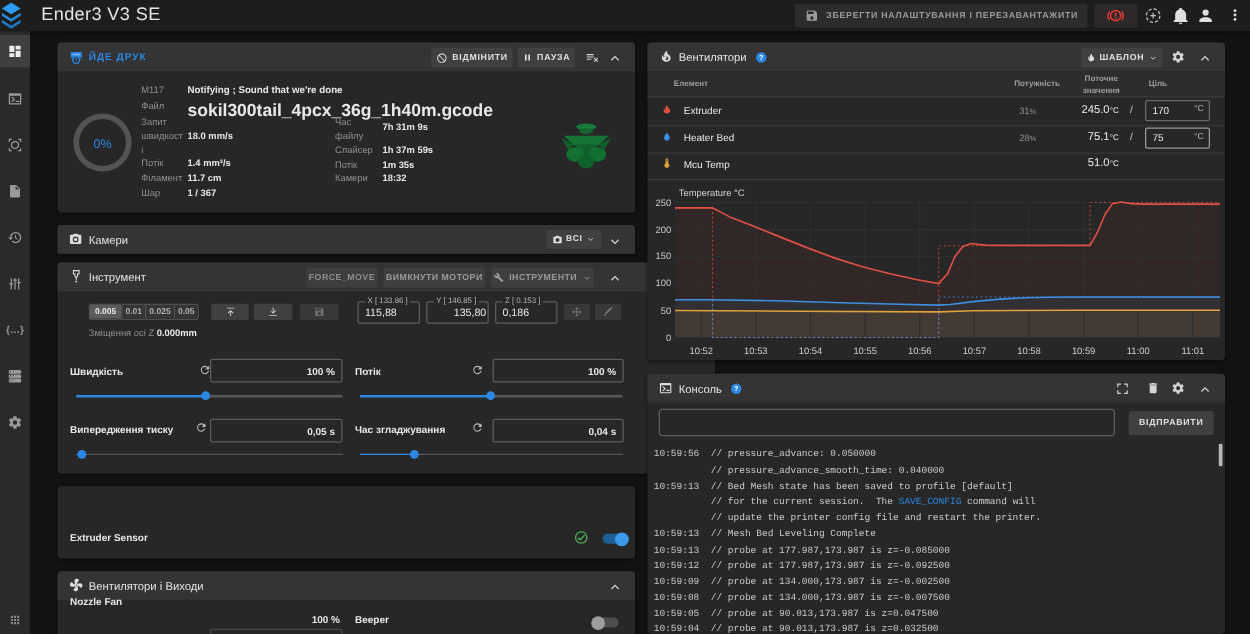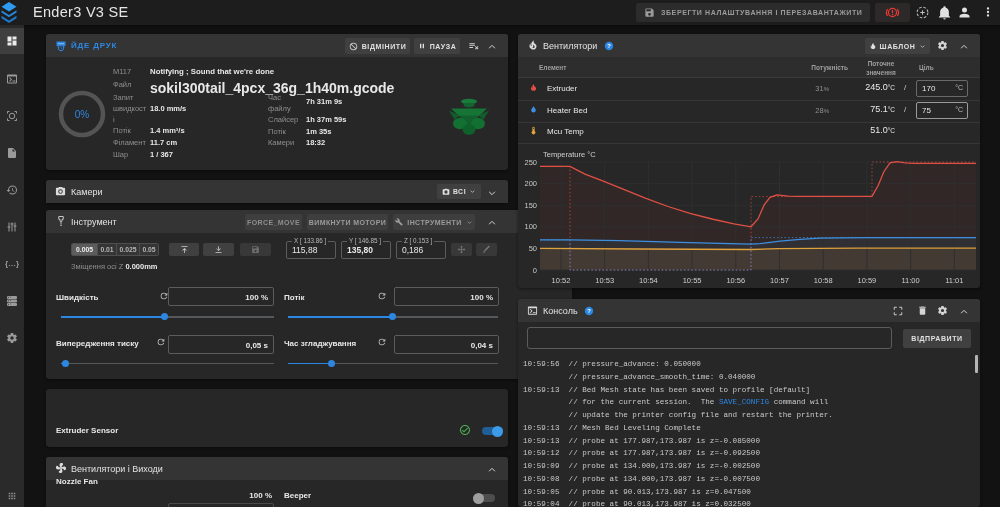--- a/index.html
+++ b/index.html
@@ -248,21 +248,21 @@
   <div class="btn" style="left:194px;top:33px;width:31px;height:13px;background:#383838">
     <svg width="9" height="9" viewBox="0 0 24 24">
         <path fill="#6e6e6e" d="M15 9H5V5h10m-3 14a3 3 0 0 1-3-3 3 3 0 0 1 3-3 3 3 0 0 1 3 3 3 3 0 0 1-3 3m5-16H5c-1.11 0-2 .9-2 2v14a2 2 0 0 0 2 2h14a2 2 0 0 0 2-2V7l-4-4Z"></path>
       </svg>
   </div>
   <div class="numbox" style="left:240px;top:31px;width:50px;height:18px"></div>
   <div class="abs" style="left:246px;top:27px;font-size:6.3px;color:#b9b9b9;background:#272727;padding:0 2px">X [ 133.86 ]</div>
   <div class="val" style="left:246px;top:35px;font-size:8.5px;font-weight:normal">115,88</div>
   <div class="numbox" style="left:295px;top:31px;width:50px;height:18px"></div>
   <div class="abs" style="left:301px;top:27px;font-size:6.3px;color:#b9b9b9;background:#272727;padding:0 2px">Y [ 146.85 ]</div>
-  <div class="val" style="left:301px;top:35px;font-size:8.5px;font-weight:bold">135,80</div>
+  <div class="val" style="left:317px;top:35px;font-size:8.5px;font-weight:normal">135,80</div>
   <div class="numbox" style="left:350px;top:31px;width:50px;height:18px"></div>
   <div class="abs" style="left:356px;top:27px;font-size:6.3px;color:#b9b9b9;background:#272727;padding:0 2px">Z [ 0.153 ]</div>
   <div class="val" style="left:356px;top:35px;font-size:8.5px;font-weight:normal">0,186</div>
   <div class="btn" style="left:405px;top:33px;width:21px;height:13px;background:#383838">
     <svg width="9" height="9" viewBox="0 0 24 24">
         <path fill="#7a7a7a" d="M12 2 8 6h3v5H6V8l-4 4 4 4v-3h5v5H8l4 4 4-4h-3v-5h5v3l4-4-4-4v3h-5V6h3l-4-4Z"></path>
       </svg>
   </div>
   <div class="btn" style="left:430px;top:33px;width:21px;height:13px;background:#383838">
     <svg width="9" height="9" viewBox="0 0 24 24">

